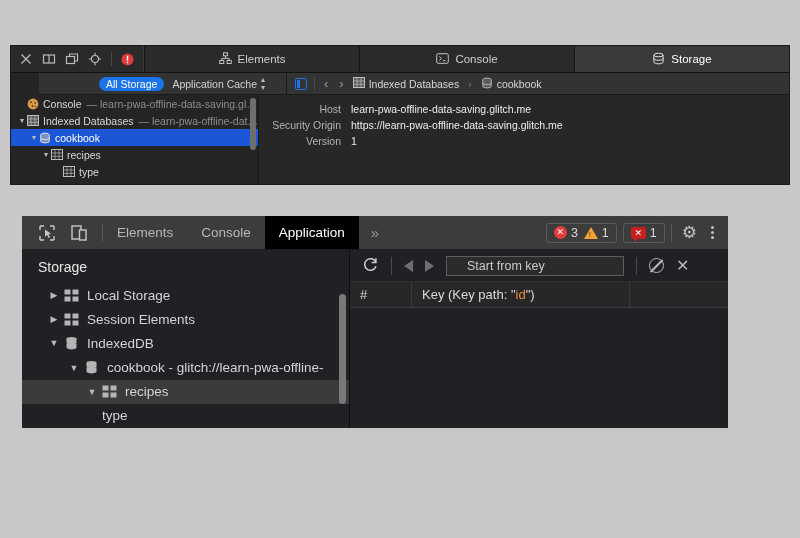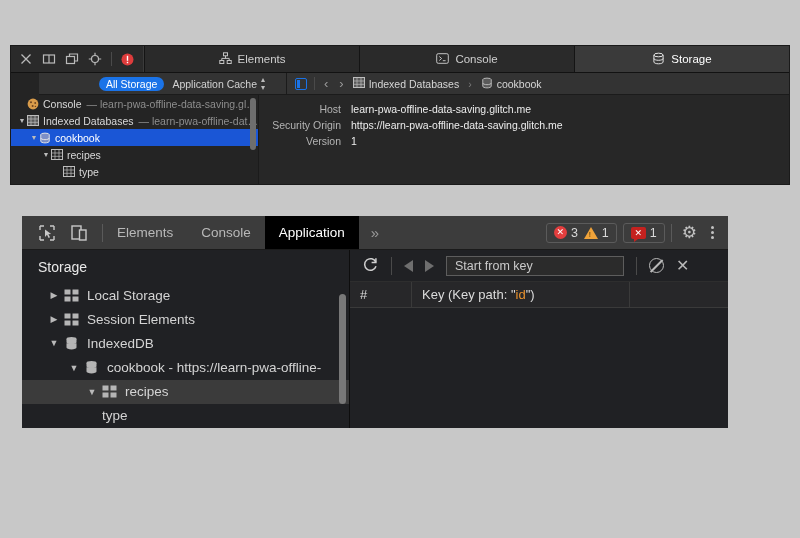--- a/index.html
+++ b/index.html
@@ -179,21 +179,21 @@
     flex: 0 0 auto;
   }
   .refresh-ic { color: #cfcfcf; font-size: 15px; }
   .tri-left, .tri-right { width: 0; height: 0; border-top: 6px solid transparent; border-bottom: 6px solid transparent; }
   .tri-left { border-right: 9px solid #6f6f6f; }
   .tri-right { border-left: 9px solid #6f6f6f; }
   .key-input {
     width: 178px; height: 20px;
     background: #2b2b2b; border: 1px solid #5d5d5d;
     color: #d0d0d0; font-size: 12.5px;
-    padding: 0 8px; outline: none;
+    padding: 0 20px; outline: none;
     font-family: "Liberation Sans", sans-serif;
   }
   .key-input::placeholder { color: #cacaca; }
   .vdiv { width: 1px; height: 18px; background: #4a4a4a; }
   .ban-ic { width: 15px; height: 15px; border: 1.7px solid #b9b9b9; border-radius: 50%; position: relative; }
   .ban-ic:after { content:""; position:absolute; left:-2px; top:5.5px; width:17px; height:1.7px; background:#b9b9b9; transform: rotate(-45deg); }
   .close-x { color: #b9b9b9; font-size: 16px; line-height: 1; }
   .p2-thead {
     height: 26px; display: flex; align-items: stretch;
     background: #272729; border-bottom: 1px solid #3a3a3a;
@@ -500,21 +500,21 @@
 
       <div class="p2-trow" style="padding-left:44px">
         <span class="p2-tw">▼</span>
         <span style="margin:0 8px 0 2px;display:flex">
           <svg width="15" height="15" viewBox="0 0 15 15">
               <ellipse cx="7.5" cy="3" rx="5" ry="1.9" fill="#b5b5b5"></ellipse>
               <path d="M2.5 3 L2.5 6.3 C2.5 7.4 4.7 8.2 7.5 8.2 C10.3 8.2 12.5 7.4 12.5 6.3 L12.5 3" fill="#b5b5b5"></path>
               <path d="M2.5 7.3 L2.5 11.5 C2.5 12.6 4.7 13.4 7.5 13.4 C10.3 13.4 12.5 12.6 12.5 11.5 L12.5 7.3" fill="#b5b5b5"></path>
             </svg>
         </span>
-        <span>cookbook - https://learn-pwa-offline-</span>
+        <span>cookbook - glitch://learn-pwa-offline-</span>
       </div>
 
       <div class="p2-trow selected" style="padding-left:62px">
         <span class="p2-tw">▼</span>
         <span style="margin:0 8px 0 2px;display:flex">
           <svg width="15" height="13" viewBox="0 0 15 13">
               <rect x="0.5" y="0.5" width="6" height="5" fill="#b5b5b5"></rect>
               <rect x="8.5" y="0.5" width="6" height="5" fill="#b5b5b5"></rect>
               <rect x="0.5" y="7.5" width="6" height="5" fill="#b5b5b5"></rect>
               <rect x="8.5" y="7.5" width="6" height="5" fill="#b5b5b5"></rect>

